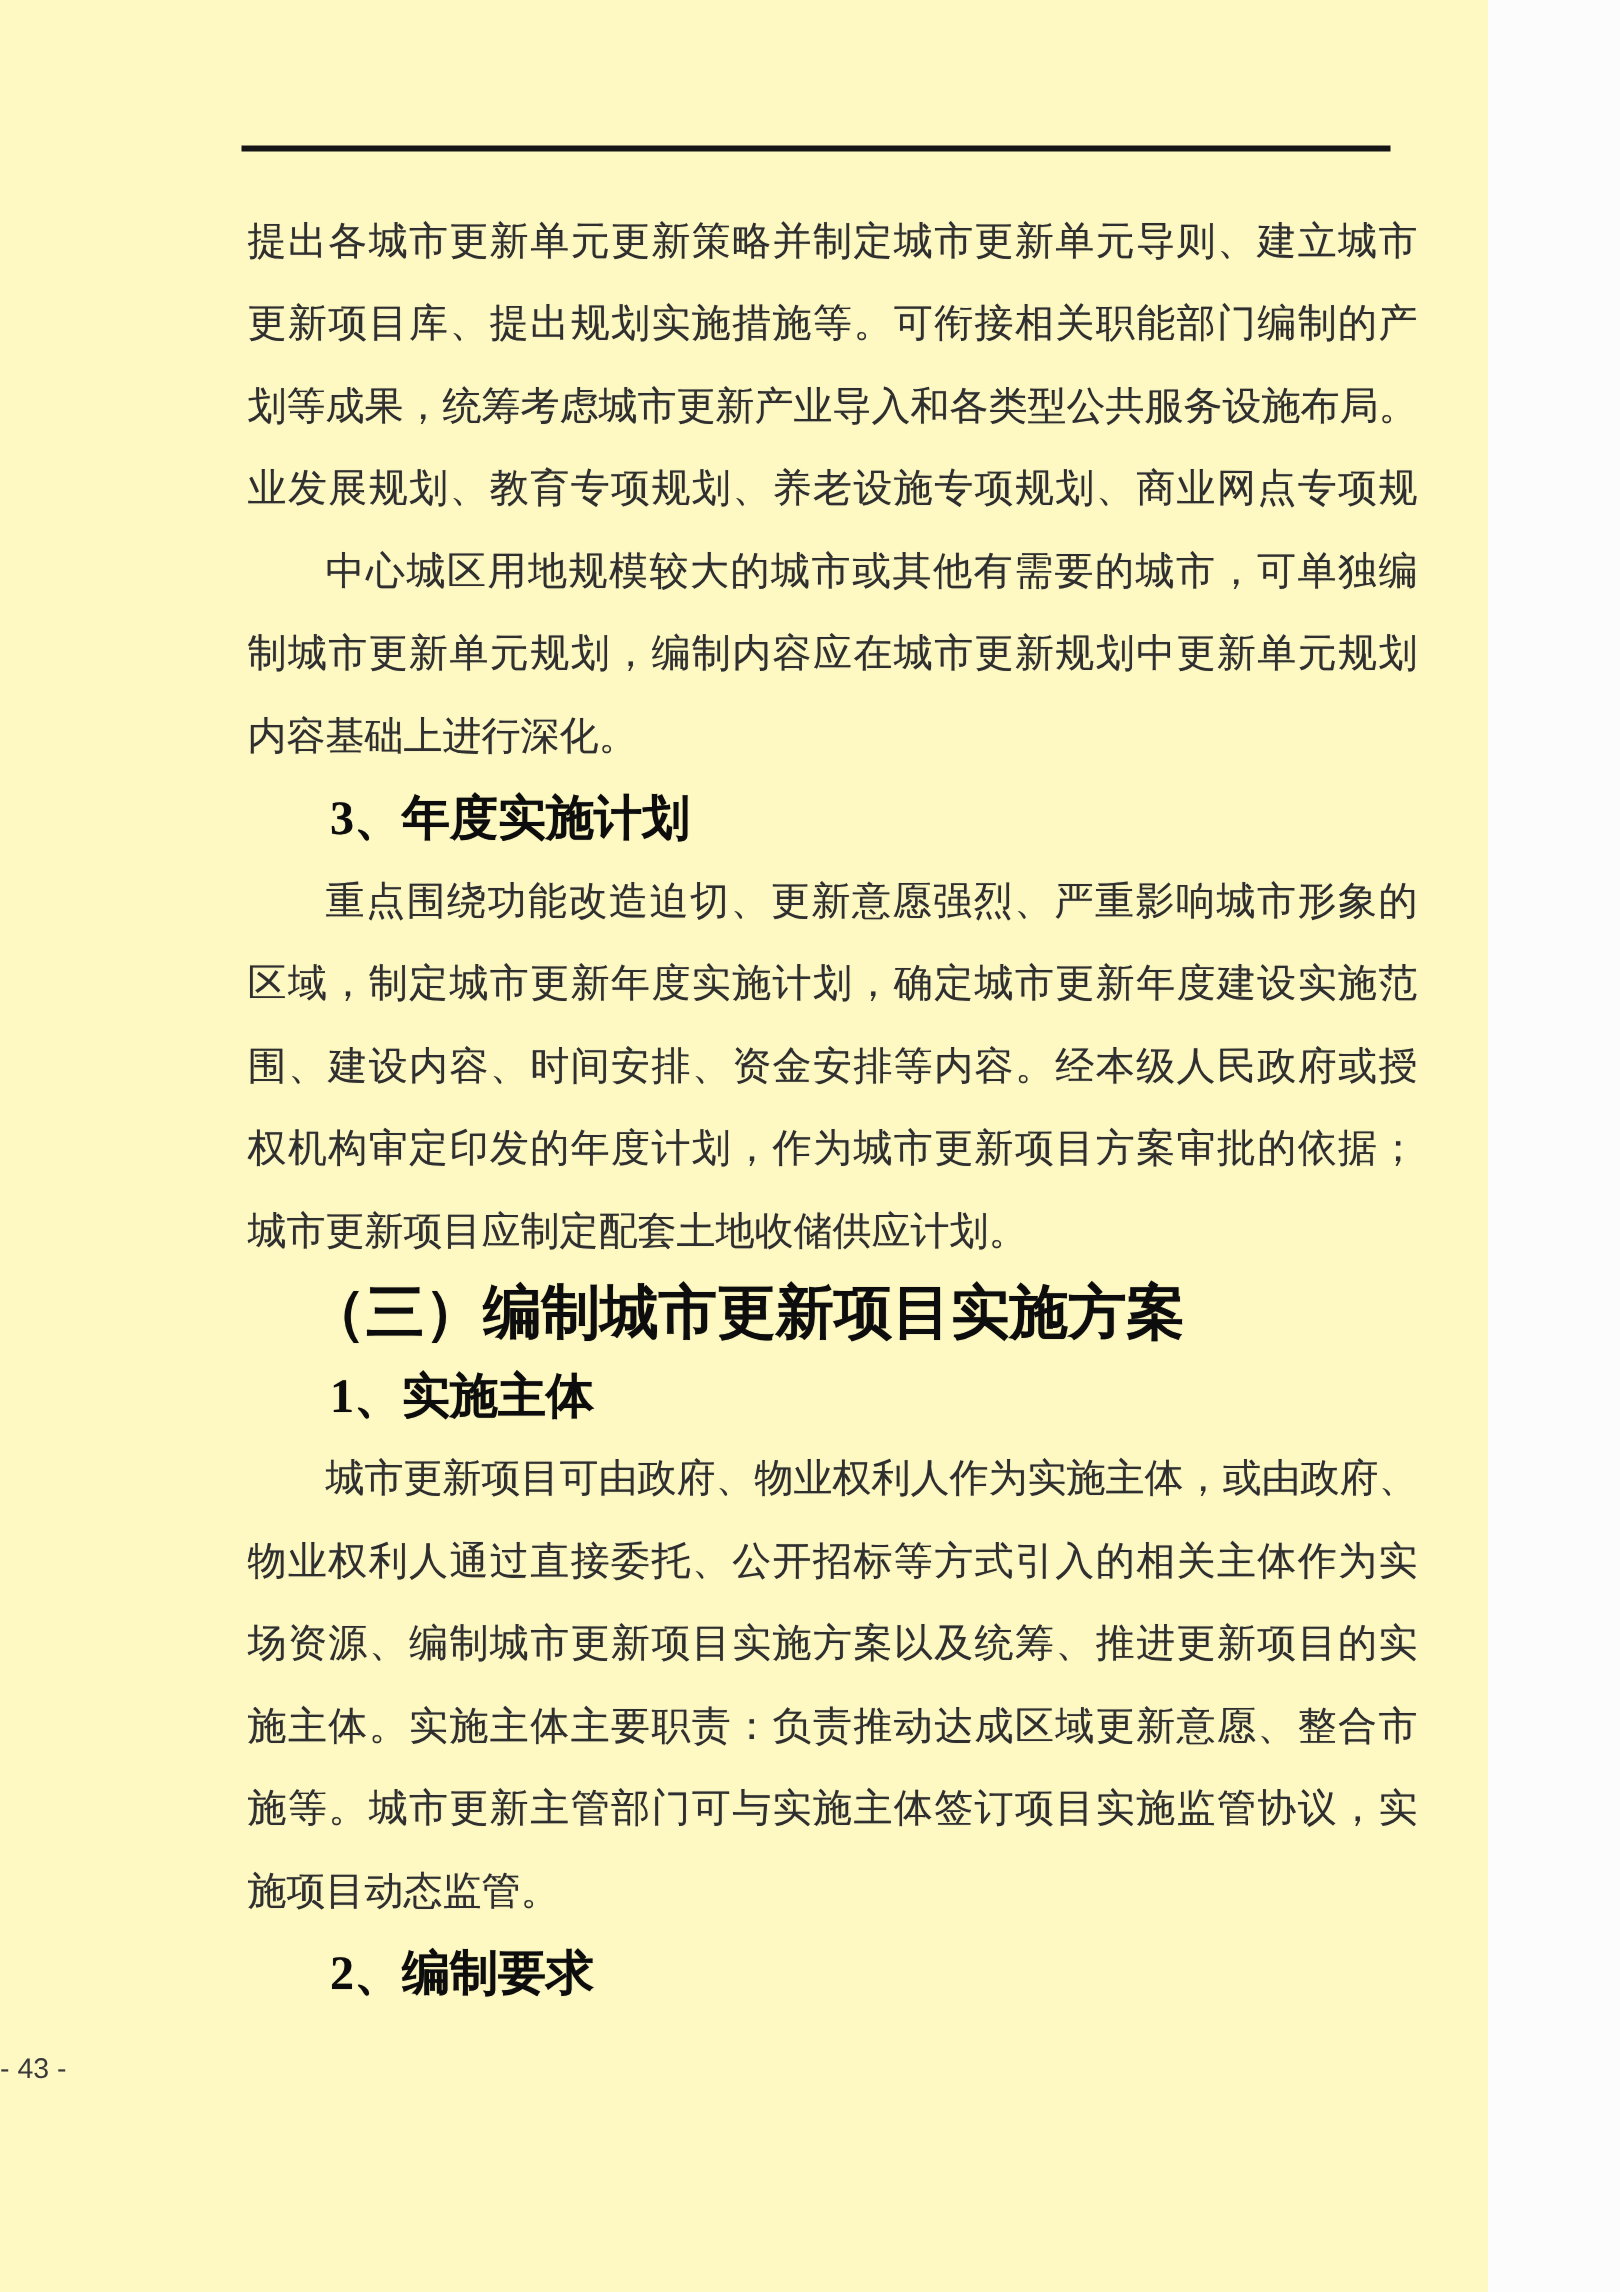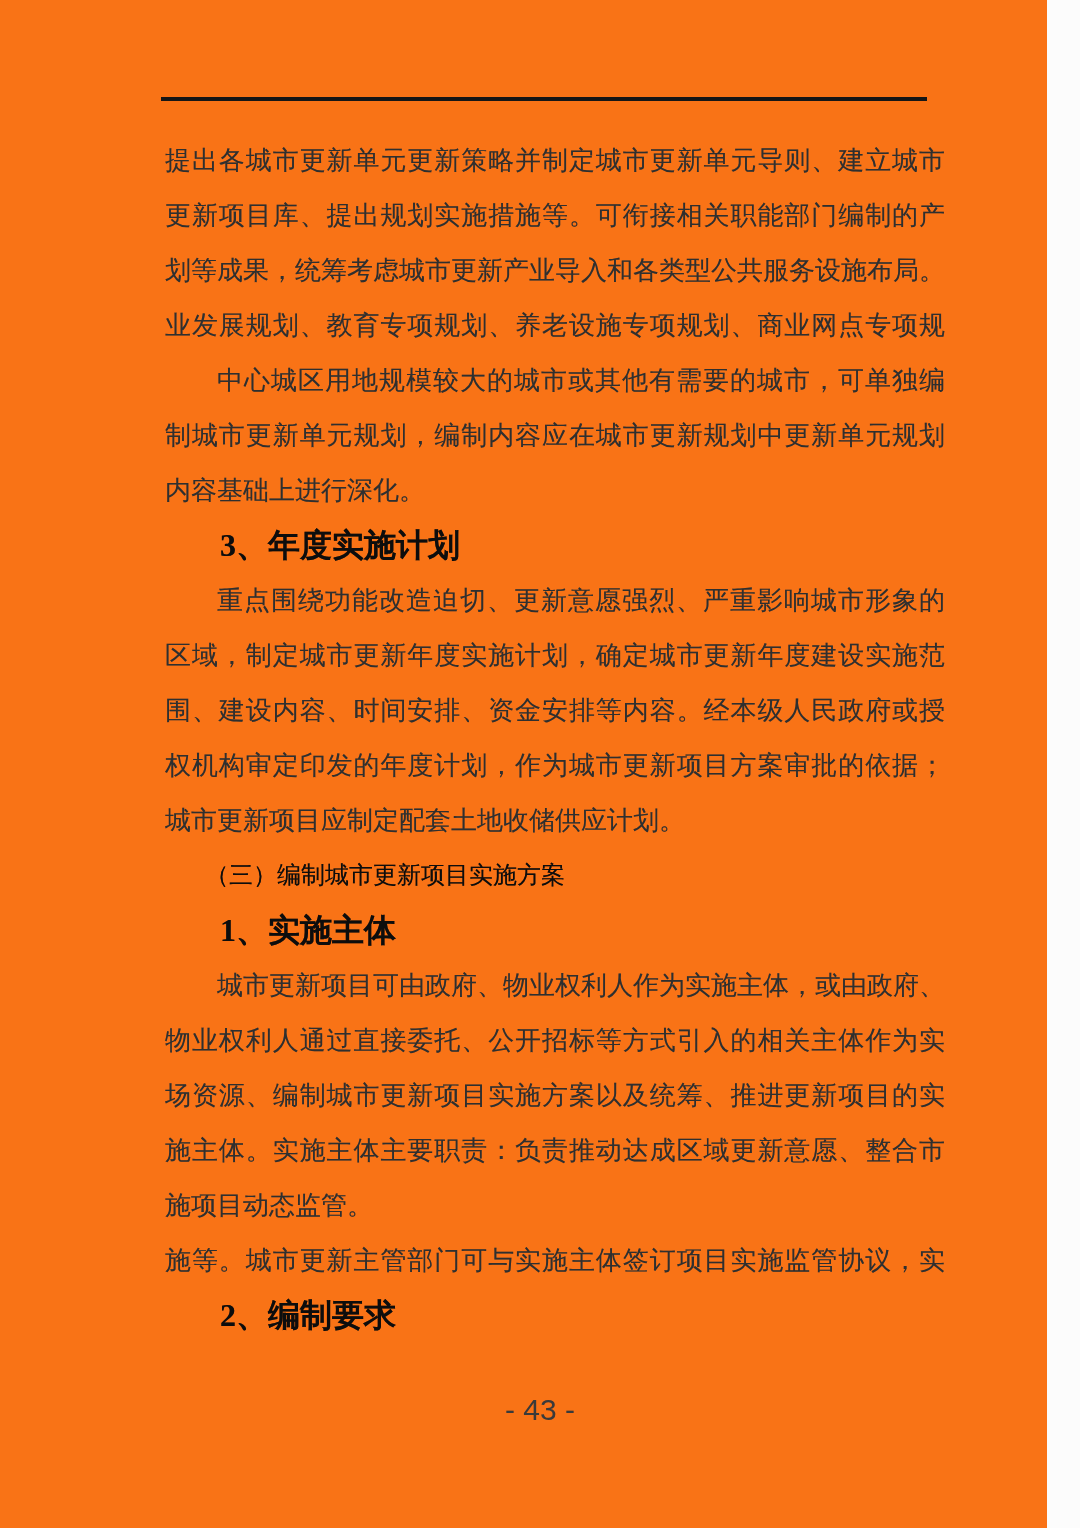--- a/index.html
+++ b/index.html
@@ -2,26 +2,27 @@
 <html lang="zh"><head>
 <meta charset="utf-8">
 <style>
   html, body {
     margin: 0;
     padding: 0;
     background: #fcfcfc;
   }
   .page {
     position: relative;
-    width: 1047px;
+    width: 956px;
     height: 1528px;
-    background: #f97316;
+    background: #fef9c3;
     overflow: hidden;
     font-family: "Liberation Serif", "DejaVu Serif", serif;
     color: #2f2f2f;
+    padding-left: 36px;
   }
   .header-rule {
     position: absolute;
     left: 161px;
     top: 97px;
     width: 766px;
     height: 4px;
     background: #161616;
   }
   .content {
@@ -47,36 +48,35 @@
   }
   .line.h-sub {
     font-weight: bold;
     font-size: 32px;
     color: #0d0d0d;
     text-align-last: left;
     text-indent: 55px;
     text-shadow: 0 0 0.6px rgba(20,20,20,0.6);
   }
   .line.h-sec {
-    font-weight: normal;
-    font-size: 24px;
+    font-weight: bold;
+    font-size: 39px;
     color: #0d0d0d;
     text-align-last: left;
     text-indent: 40px;
     text-shadow: 0 0 0.6px rgba(20,20,20,0.6);
   }
   .page-number {
     position: absolute;
     left: 0;
-    top: 1397px;
+    top: 1367px;
     width: 1080px;
     height: 26px;
     line-height: 26px;
-    text-align: center;
-    font-size: 30px;
+    font-size: 19px;
     color: #3a3a3a;
     font-family: "Liberation Sans", "DejaVu Sans", sans-serif;
   }
 </style>
 </head>
 <body>
 
 <div class="page">
   <div class="header-rule"></div>
 
@@ -93,19 +93,19 @@
     <div class="line">区域，制定城市更新年度实施计划，确定城市更新年度建设实施范</div>
     <div class="line">围、建设内容、时间安排、资金安排等内容。经本级人民政府或授</div>
     <div class="line">权机构审定印发的年度计划，作为城市更新项目方案审批的依据；</div>
     <div class="line end">城市更新项目应制定配套土地收储供应计划。</div>
     <div class="line h-sec">（三）编制城市更新项目实施方案</div>
     <div class="line h-sub">1、实施主体</div>
     <div class="line indent">城市更新项目可由政府、物业权利人作为实施主体，或由政府、</div>
     <div class="line">物业权利人通过直接委托、公开招标等方式引入的相关主体作为实</div>
     <div class="line">场资源、编制城市更新项目实施方案以及统筹、推进更新项目的实</div>
     <div class="line">施主体。实施主体主要职责：负责推动达成区域更新意愿、整合市</div>
+    <div class="line">施等。城市更新主管部门可与实施主体签订项目实施监管协议，实</div>
     <div class="line end">施项目动态监管。</div>
-    <div class="line">施等。城市更新主管部门可与实施主体签订项目实施监管协议，实</div>
     <div class="line h-sub">2、编制要求</div>
   </div>
 
   <div class="page-number">- 43 -</div>
 </div>
 
 </body></html>

